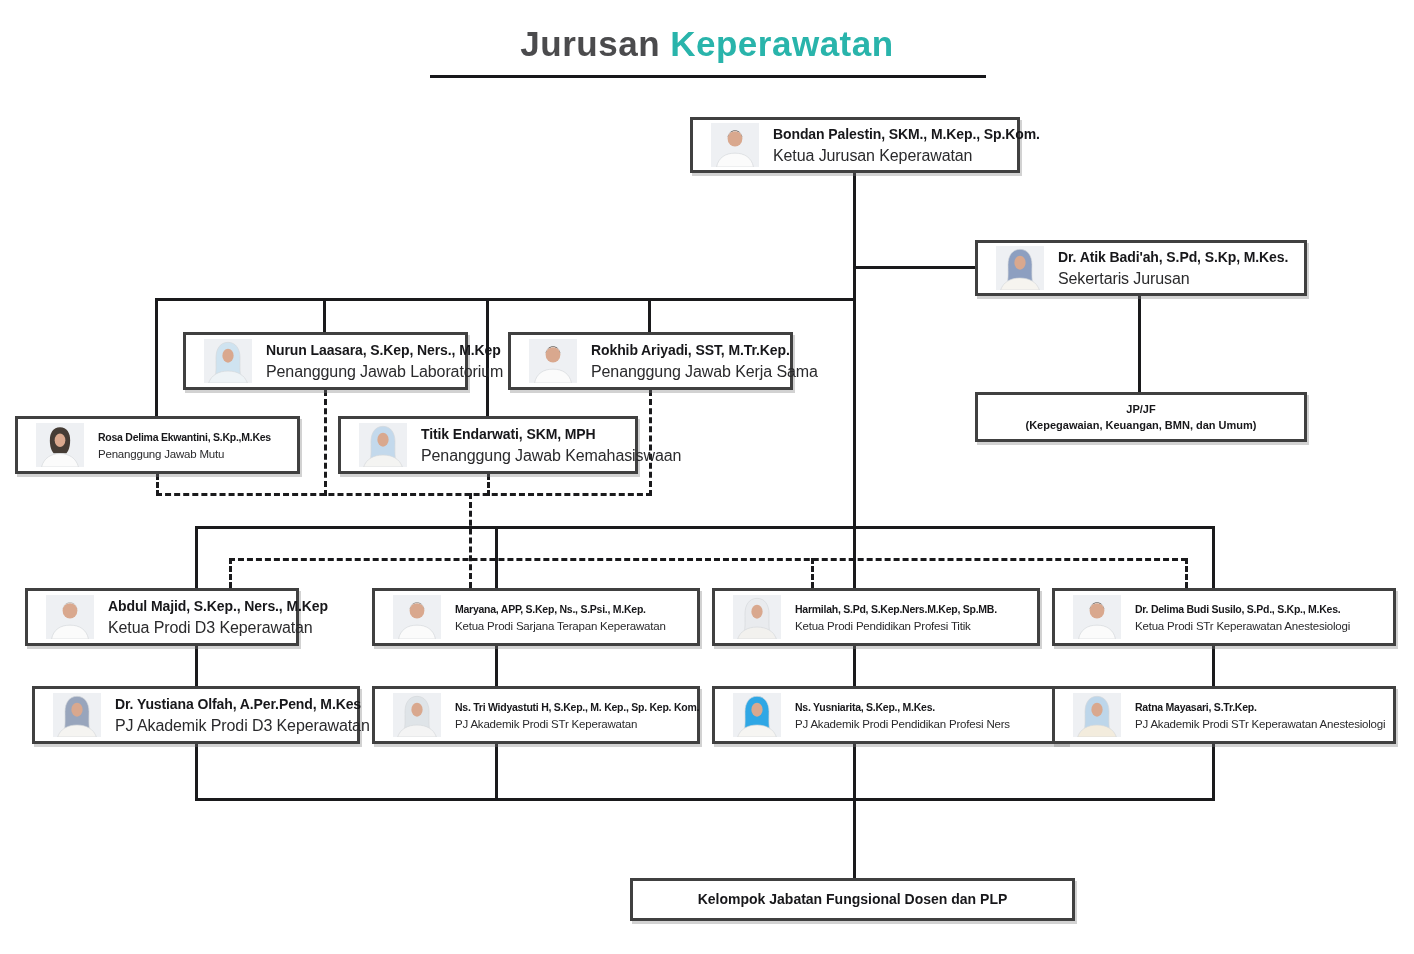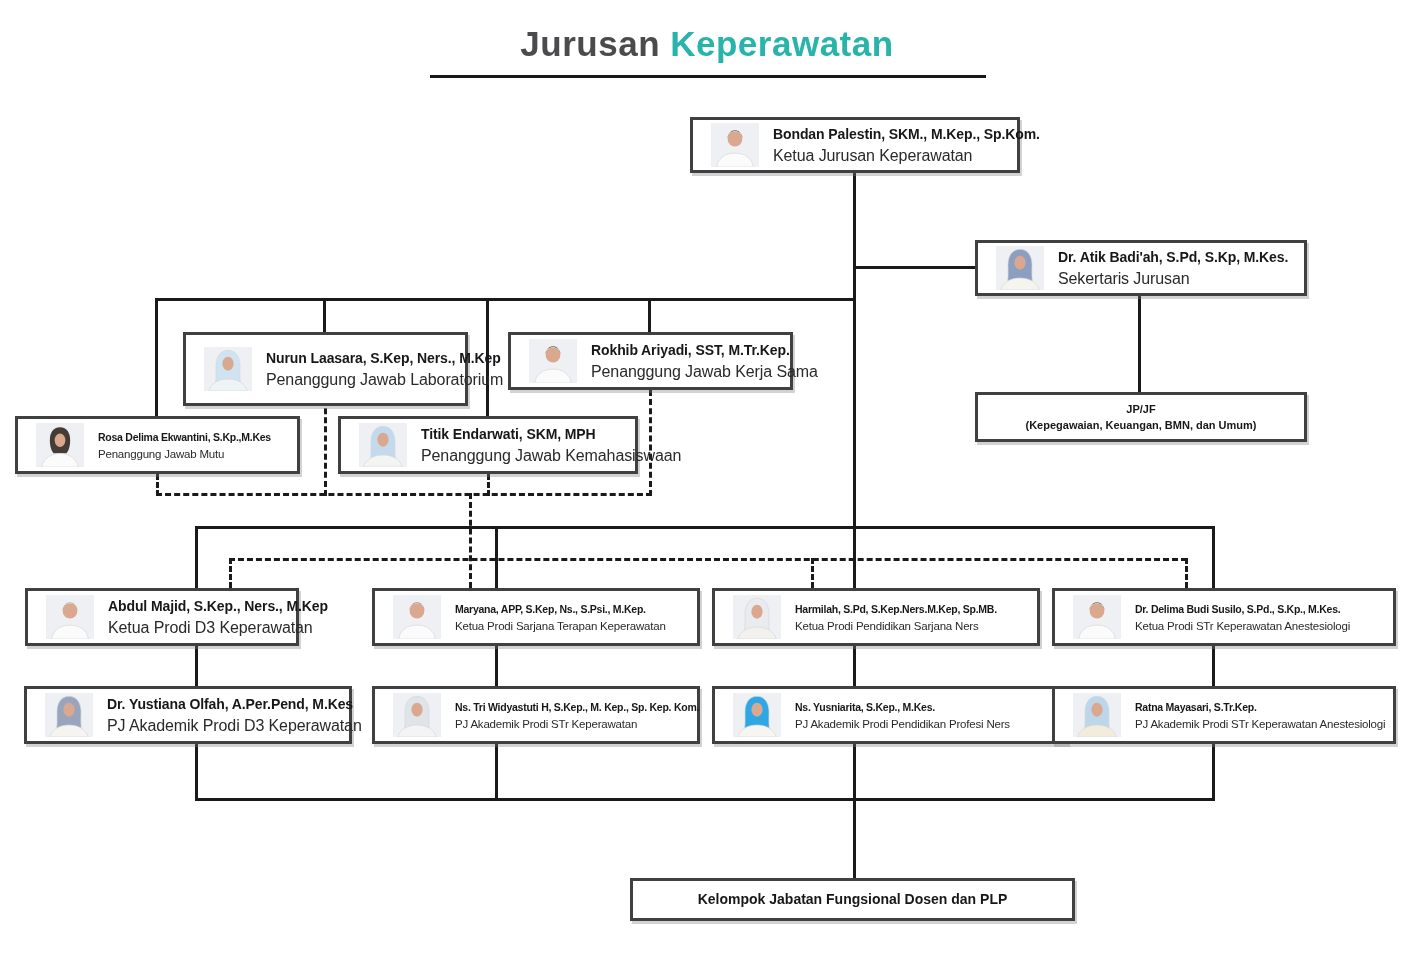--- a/index.html
+++ b/index.html
@@ -107,21 +107,21 @@
     <path d="M5 46 C8 37.5 16 33.5 26 33.5 C36 33.5 44 37.5 47 46 Z" fill="#f6f4ef" stroke="#d4d7da" stroke-width="0.7"></path>
     <ellipse cx="26" cy="17.5" rx="6.1" ry="7.2" fill="#d9a88e"></ellipse>
         </svg>
       </span>
     <div class="card-text">
         <div class="name">Dr. Atik Badi'ah, S.Pd, S.Kp, M.Kes.</div>
     <div class="role">Sekertaris Jurusan</div>
       </div>
   </div>
 
-  <div class="card" style="left:183px;top:332px;width:285px;height:74px">
+  <div class="card" style="left:183px;top:332px;width:285px;height:58px">
     <span class="avatar">
         <svg viewBox="0 0 52 46" width="100%" height="100%" preserveAspectRatio="none">
     <rect width="52" height="46" fill="#eef0f3"></rect>
     <path d="M26 3.5 C17.5 3.5 13 10.5 13 19.5 C13 28 13.8 37 10.5 46 L41.5 46 C38.2 37 39 28 39 19.5 C39 10.5 34.5 3.5 26 3.5 Z" fill="#cfe3f0" stroke="#d4d7da" stroke-width="0.7"></path>
     <path d="M5 46 C8 37.5 16 33.5 26 33.5 C36 33.5 44 37.5 47 46 Z" fill="#eef3f6" stroke="#d4d7da" stroke-width="0.7"></path>
     <ellipse cx="26" cy="17.5" rx="6.1" ry="7.2" fill="#d9a88e"></ellipse>
         </svg>
       </span>
     <div class="card-text">
         <div class="name">Nurun Laasara, S.Kep, Ners., M.Kep</div>
@@ -208,40 +208,40 @@
     <span class="avatar">
         <svg viewBox="0 0 52 46" width="100%" height="100%" preserveAspectRatio="none">
     <rect width="52" height="46" fill="#eef0f3"></rect>
     <path d="M26 3.5 C17.5 3.5 13 10.5 13 19.5 C13 28 13.8 37 10.5 46 L41.5 46 C38.2 37 39 28 39 19.5 C39 10.5 34.5 3.5 26 3.5 Z" fill="#e9ebee" stroke="#d4d7da" stroke-width="0.7"></path>
     <path d="M5 46 C8 37.5 16 33.5 26 33.5 C36 33.5 44 37.5 47 46 Z" fill="#f2f1ee" stroke="#d4d7da" stroke-width="0.7"></path>
     <ellipse cx="26" cy="17.5" rx="6.1" ry="7.2" fill="#d9a88e"></ellipse>
         </svg>
       </span>
     <div class="card-text">
         <div class="name">Harmilah, S.Pd, S.Kep.Ners.M.Kep, Sp.MB.</div>
-    <div class="role">Ketua Prodi Pendidikan Sarjana Ners</div>
+    <div class="role">Ketua Prodi Pendidikan Profesi Titik</div>
       </div>
   </div>
 
   <div class="card compact" style="left:1052px;top:588px;width:344px;height:58px">
     <span class="avatar">
         <svg viewBox="0 0 52 46" width="100%" height="100%" preserveAspectRatio="none">
     <rect width="52" height="46" fill="#eef0f3"></rect>
     <path d="M6 46 C8 36 16 31.5 26 31.5 C36 31.5 44 36 46 46 Z" fill="#fbfbfb" stroke="#d4d7da" stroke-width="0.7"></path>
     <circle cx="26" cy="16.5" r="8" fill="#d9a88e"></circle>
     <path d="M18 15.5 C18 6 34 6 34 15.5 C33 9.5 29.5 7.8 26 7.8 C22.5 7.8 19 9.5 18 15.5 Z" fill="#403731"></path>
         </svg>
       </span>
     <div class="card-text">
         <div class="name">Dr. Delima Budi Susilo, S.Pd., S.Kp., M.Kes.</div>
     <div class="role">Ketua Prodi STr Keperawatan Anestesiologi</div>
       </div>
   </div>
 
-  <div class="card" style="left:24px;top:686px;width:328px;height:58px">
+  <div class="card" style="left:32px;top:686px;width:328px;height:58px">
     <span class="avatar">
         <svg viewBox="0 0 52 46" width="100%" height="100%" preserveAspectRatio="none">
     <rect width="52" height="46" fill="#eef0f3"></rect>
     <path d="M26 3.5 C17.5 3.5 13 10.5 13 19.5 C13 28 13.8 37 10.5 46 L41.5 46 C38.2 37 39 28 39 19.5 C39 10.5 34.5 3.5 26 3.5 Z" fill="#98a5bc" stroke="#d4d7da" stroke-width="0.7"></path>
     <path d="M5 46 C8 37.5 16 33.5 26 33.5 C36 33.5 44 37.5 47 46 Z" fill="#f5f4f1" stroke="#d4d7da" stroke-width="0.7"></path>
     <ellipse cx="26" cy="17.5" rx="6.1" ry="7.2" fill="#d9a88e"></ellipse>
         </svg>
       </span>
     <div class="card-text">
         <div class="name">Dr. Yustiana Olfah, A.Per.Pend, M.Kes</div>

